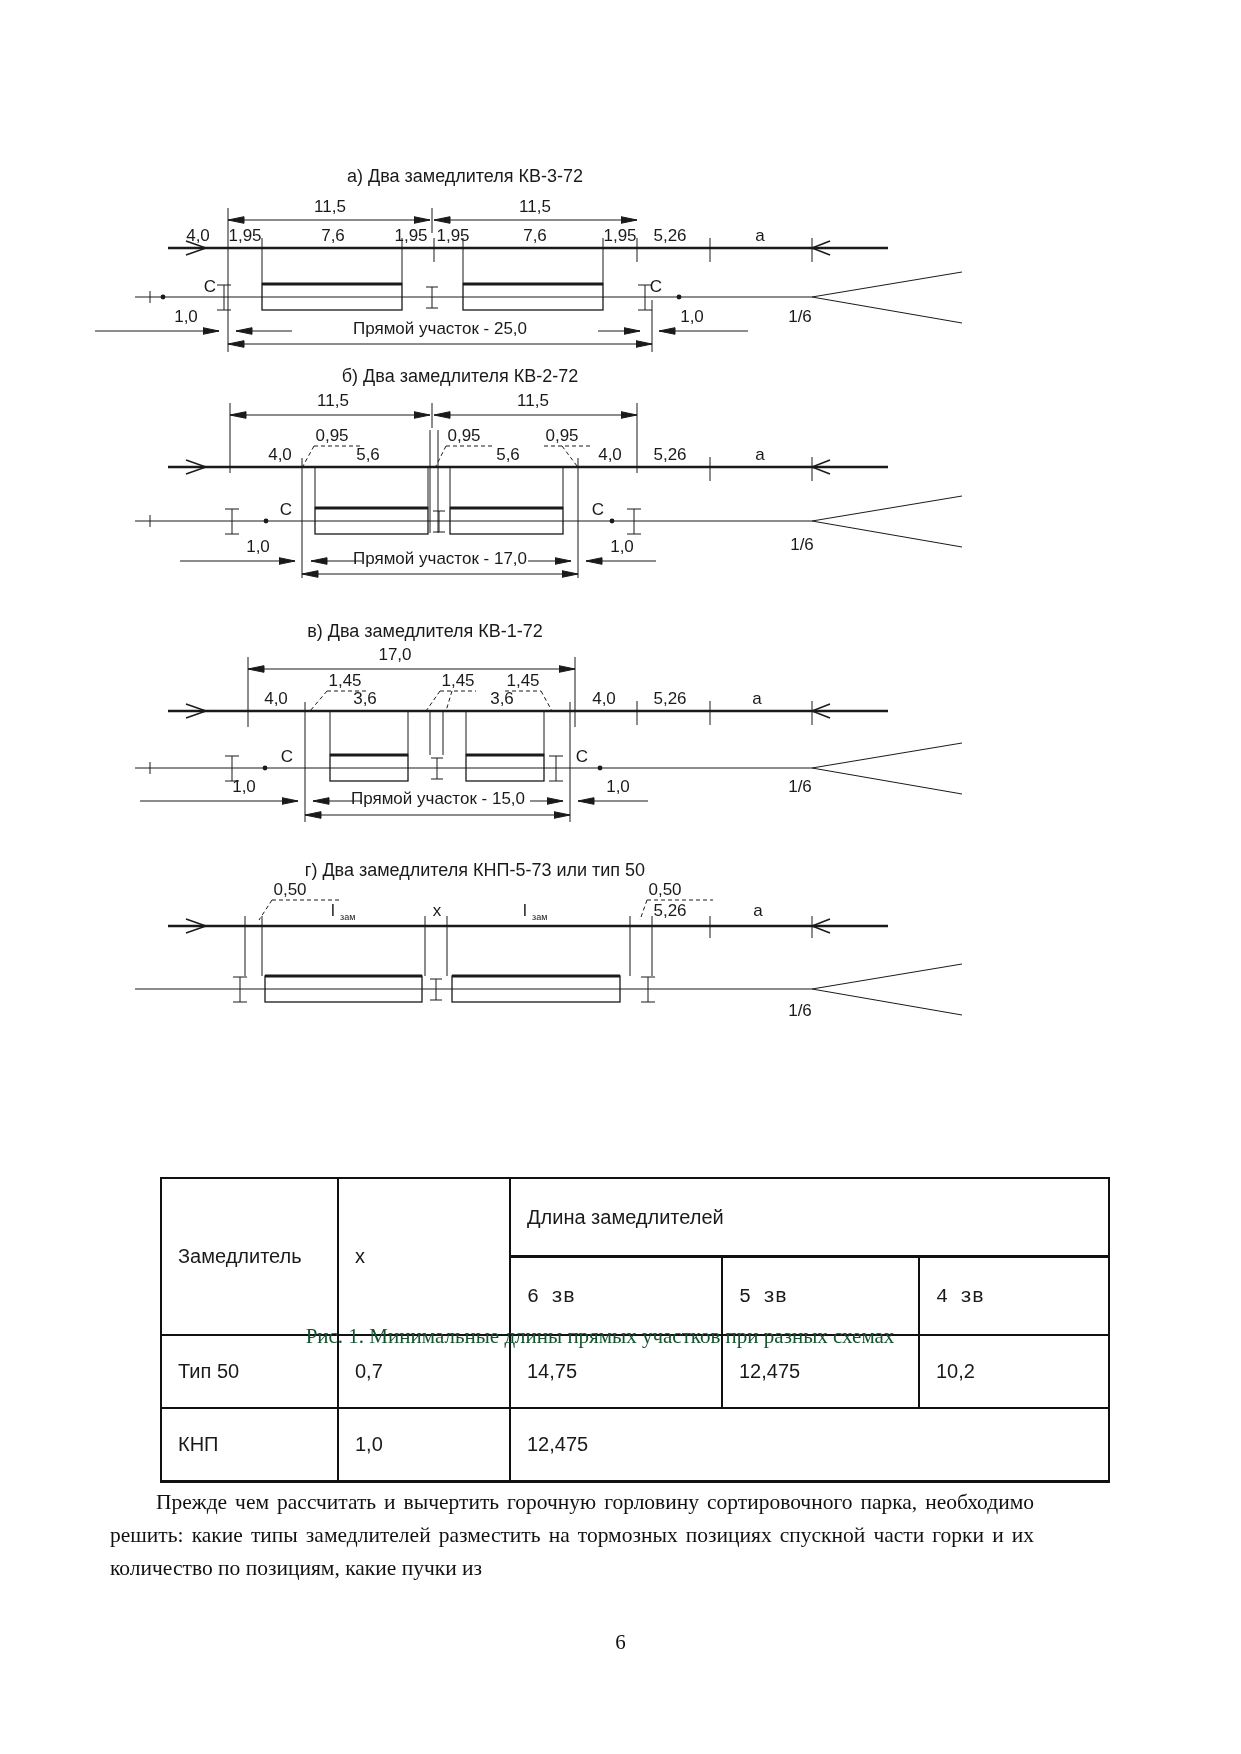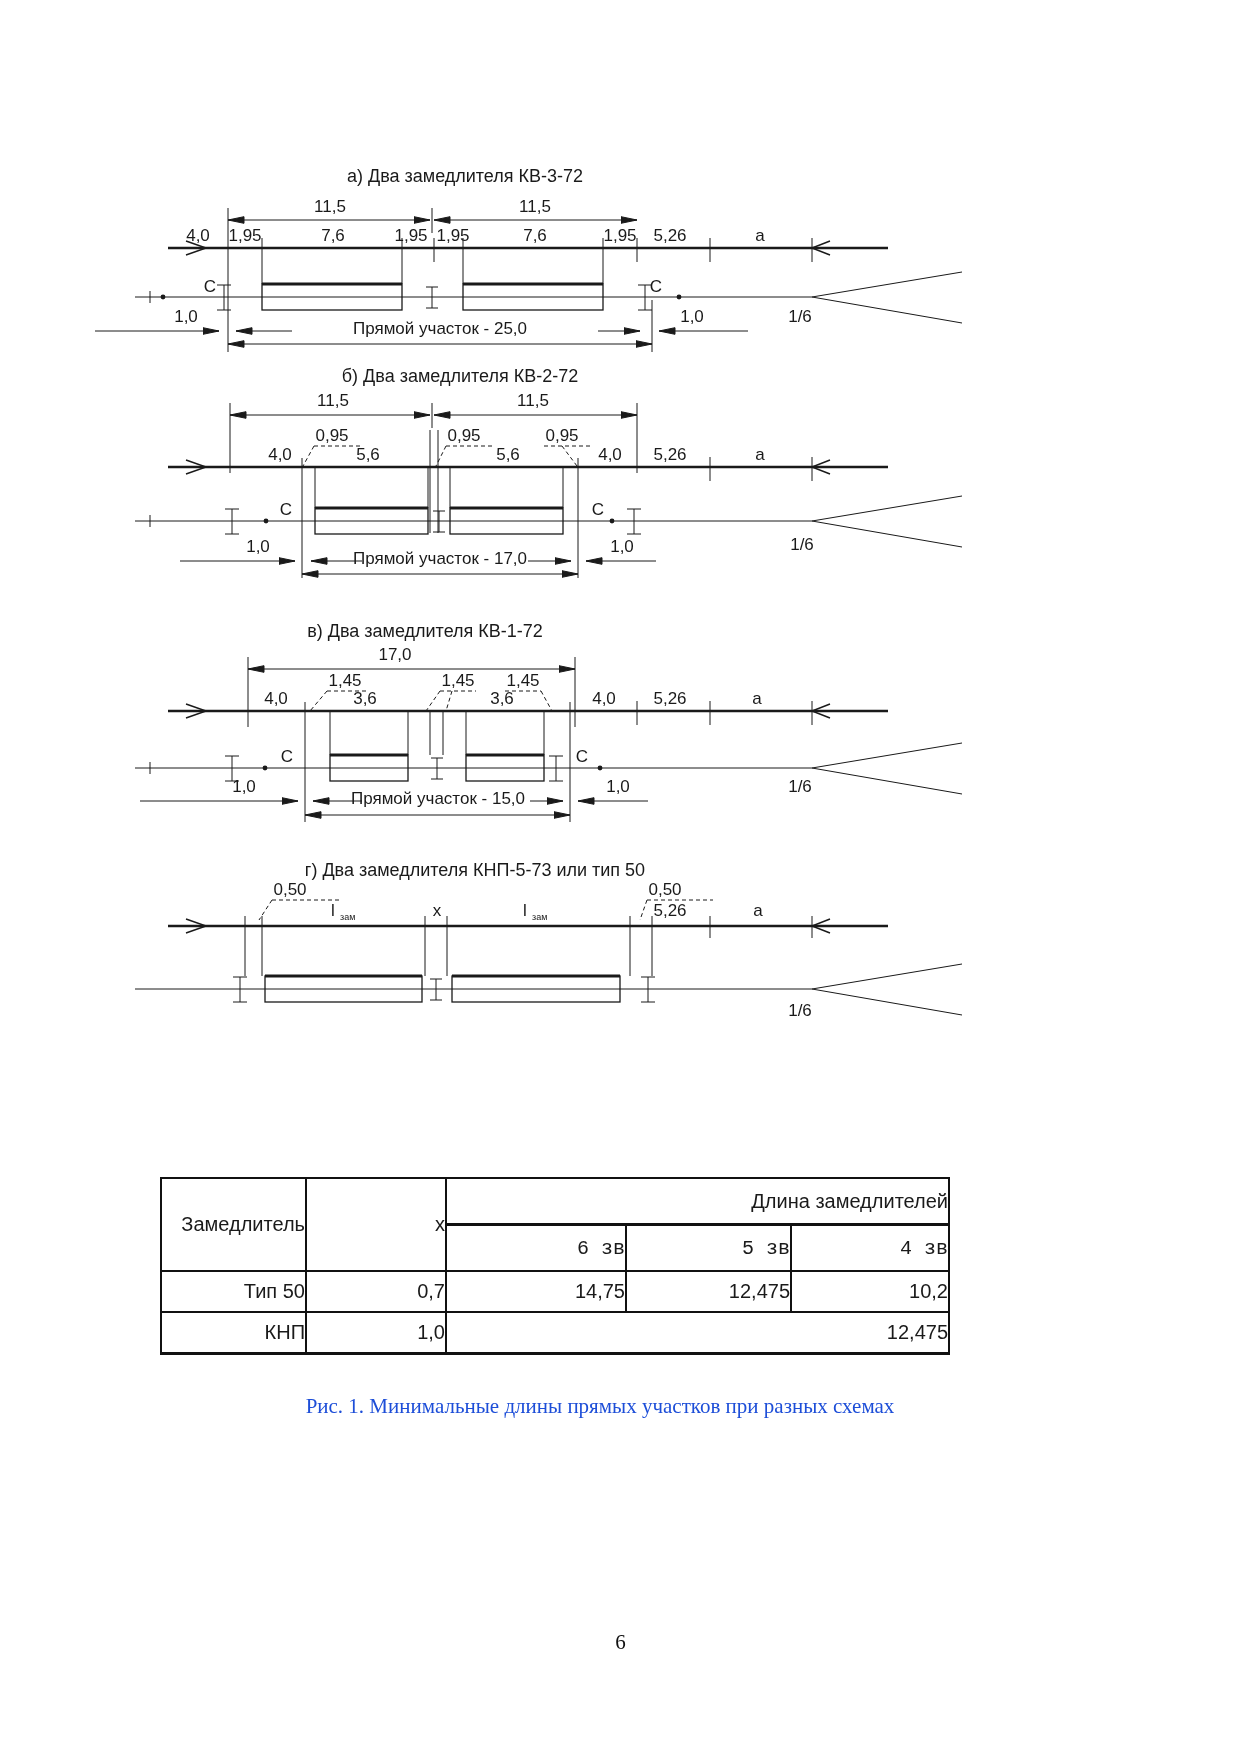--- a/index.html
+++ b/index.html
@@ -11,28 +11,28 @@
   .thk{stroke-width:2.6;fill:none;}
   .rectb{fill:none;stroke-width:1.3;}
   .rtop{stroke-width:3;}
   .dsh{stroke-width:1;fill:none;stroke-dasharray:4 3;}
   .chev{fill:none;stroke-width:1.5;}
   .dot{fill:#1a1a1a;stroke:none;}
   text{fill:#1a1a1a;font-family:"Liberation Sans",sans-serif;font-size:17px;}
   .tt{font-size:18px;}
   .sub{font-size:9px;}
   #fig-table{position:absolute;left:160px;top:1177px;border-collapse:collapse;table-layout:fixed;}
-  #fig-table td{border:2px solid #111;text-align:right;vertical-align:middle;
-        font-size:20px;font-family:"Liberation Sans",sans-serif;padding:0;}
+  #fig-table td{border:2px solid #111;text-align:left;vertical-align:middle;
+        font-size:20px;font-family:"Liberation Sans",sans-serif;padding:16px;}
   #fig-table .hlen{border-bottom:3px solid #111;height:44px;}
   #fig-table .hsub{height:44px;font-family:Liberation Mono, monospace;}
   #fig-table .drow{height:39px;}
   #fig-table{border:2px solid #111;border-bottom:3px solid #111;}
-  #caption{position:absolute;left:100px;top:1390px;width:1000px;text-align:center;
-        font-family:"Liberation Serif",serif;font-size:21px;line-height:33px;color:#1d4ed8;}
+  #caption{position:absolute;left:100px;top:1320px;width:1000px;text-align:center;
+        font-family:"Liberation Serif",serif;font-size:21px;line-height:33px;color:#14532d;}
   #body-text{position:absolute;left:110px;top:1486px;width:924px;text-align:justify;
         text-indent:46px;font-family:"Liberation Serif",serif;font-size:21.5px;line-height:33px;color:#111;}
   #page-num{position:absolute;left:0;top:1630px;width:1241px;text-align:center;
         font-family:"Liberation Serif",serif;font-size:21px;color:#111;}
 </style>
 </head>
 <body>
 
 <div id="page">
 <svg width="1241" height="1040" viewBox="0 0 1241 1040">
@@ -337,15 +337,16 @@
     <td class="drow">1,0</td>
     <td class="drow" colspan="3">12,475</td>
   </tr>
 </tbody>
     </table>
 
 <div id="caption">
   <div>Рис. 1.  Минимальные длины прямых участков при разных  схемах</div>
 </div>
 
+<div id="body-text">Прежде чем рассчитать и вычертить горочную горловину сортировочного парка, необходимо решить: какие типы замедлителей разместить на тормозных позициях спускной части горки и их количество по позициям, какие пучки из</div>
 
 <div id="page-num">6</div>
 </div>
 
 </body></html>

